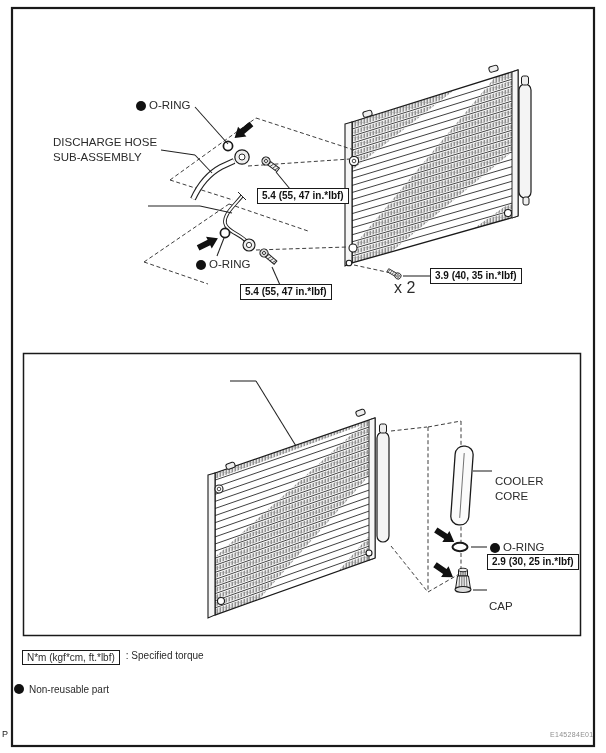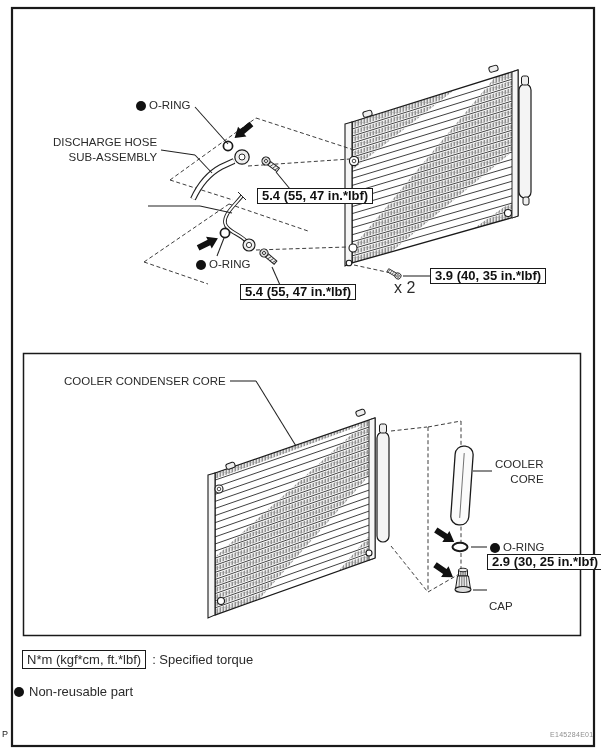--- a/index.html
+++ b/index.html
@@ -1,25 +1,25 @@
 <!DOCTYPE html>
 <html><head>
 <meta charset="utf-8">
 <style>
   html,body{margin:0;padding:0;background:#fff;}
   .page{position:relative;width:601px;height:753px;background:#ffffff;
         font-family:"Liberation Sans",sans-serif;overflow:hidden;}
   #art{position:absolute;left:0;top:0;}
   .label{position:absolute;font-size:11.5px;color:#2b2b2b;white-space:nowrap;line-height:15px;}
-  .label .ln{display:block;text-align:right;}
-  .torque{position:absolute;border:1.3px solid #1a1a1a;background:#fff;font-size:13px;
+  .label .ln{display:block;}
+  .torque{position:absolute;border:1.3px solid #1a1a1a;background:#fff;font-size:10px;
           font-weight:bold;color:#111;padding:1px 4px 1px 4px;white-space:nowrap;line-height:12px;}
   .bullet{display:inline-block;width:10px;height:10px;border-radius:50%;background:#111;
           vertical-align:-1.5px;margin-right:3px;}
-  .legend-row{position:absolute;display:flex;align-items:center;font-size:13px;color:#2b2b2b;white-space:nowrap;}
+  .legend-row{position:absolute;display:flex;align-items:flex-start;font-size:10px;color:#2b2b2b;white-space:nowrap;}
   .unitbox{border:1.2px solid #1a1a1a;padding:1px 4px;margin-right:6px;}
   .oil-arrow{display:inline-block;width:23px;height:12px;background:#111;margin-right:9px;
       clip-path:polygon(0% 50%,42% 0%,42% 32%,100% 32%,100% 68%,42% 68%,42% 100%);}
   .code{position:absolute;font-size:7px;color:#8f8f8f;letter-spacing:.3px;}
   .pmark{position:absolute;font-size:9px;color:#222;}
   .xcount{position:absolute;font-size:16px;color:#2b2b2b;white-space:nowrap;}
 </style>
 </head>
 <body>
 
@@ -260,23 +260,22 @@
 
   <div class="label" style="left:196px;top:257px">
     <span class="bullet"></span><span>O-RING</span>
   </div>
 
   <div class="torque" style="left:257px;top:188px">5.4 (55, 47 in.*lbf)</div>
   <div class="torque" style="left:240px;top:284px">5.4 (55, 47 in.*lbf)</div>
   <div class="torque" style="left:430px;top:268px">3.9 (40, 35 in.*lbf)</div>
   <div class="xcount" style="left:394px;top:279px">x 2</div>
 
-  <div class="label" style="left:64px;top:374px">COOLER CONDENSER CORE</div>
-
-  <div class="label" style="left:495px;top:457px">
+
+  <div class="label" style="left:495px;top:474px">
     <span class="ln">COOLER</span>
     <span class="ln">CORE</span>
   </div>
 
   <div class="label" style="left:490px;top:540px">
     <span class="bullet"></span><span>O-RING</span>
   </div>
 
   <div class="torque" style="left:487px;top:554px">2.9 (30, 25 in.*lbf)</div>
   <div class="label" style="left:489px;top:599px">CAP</div>

